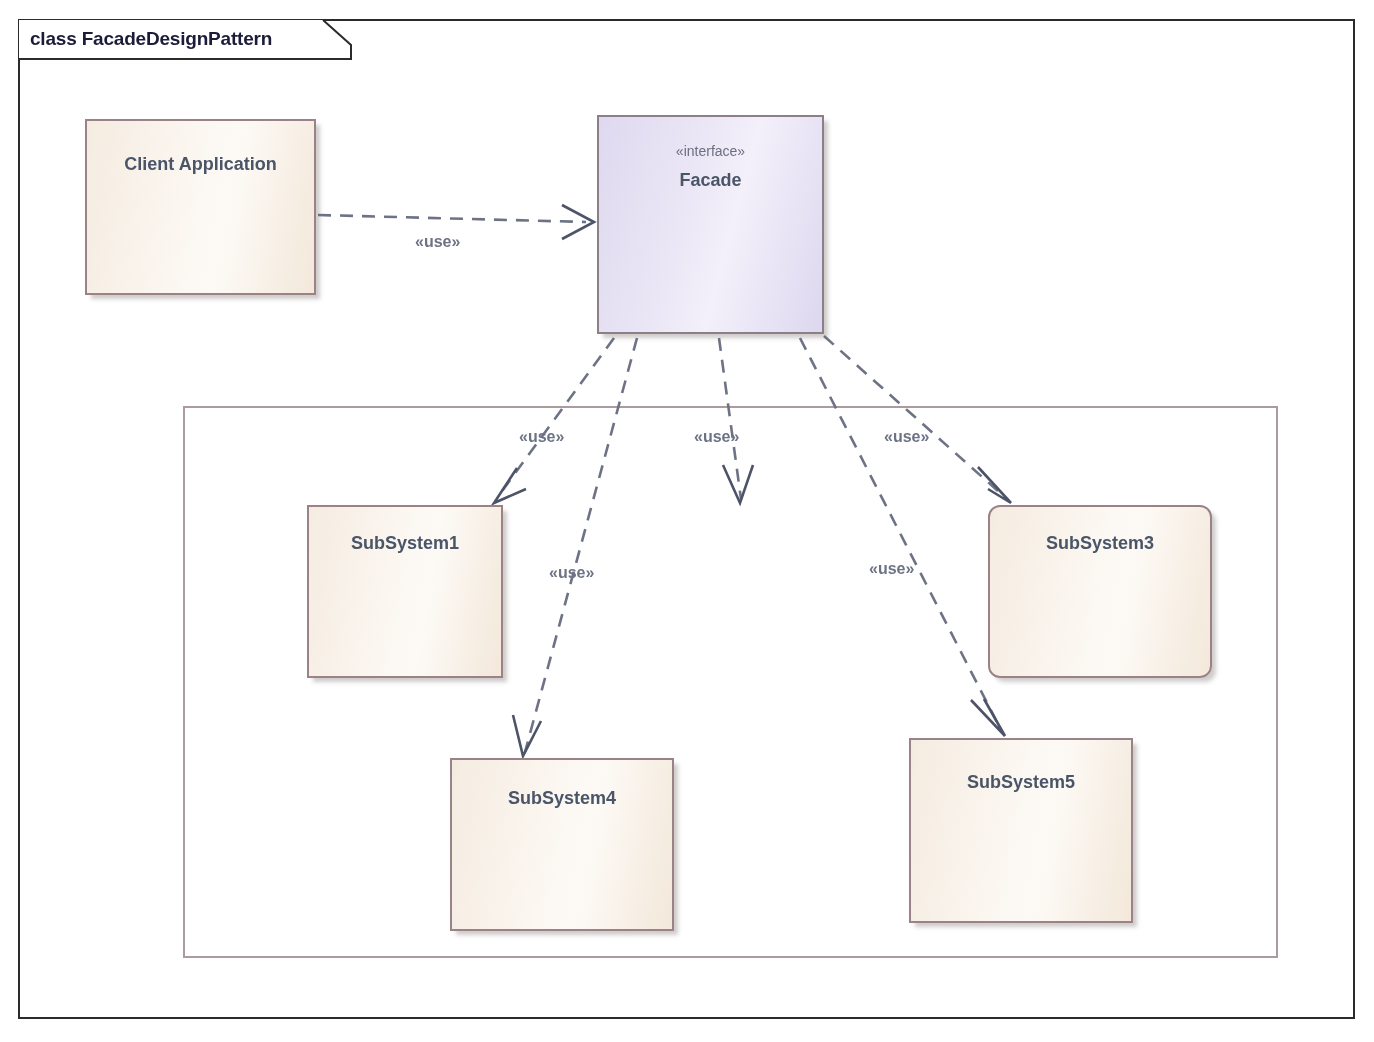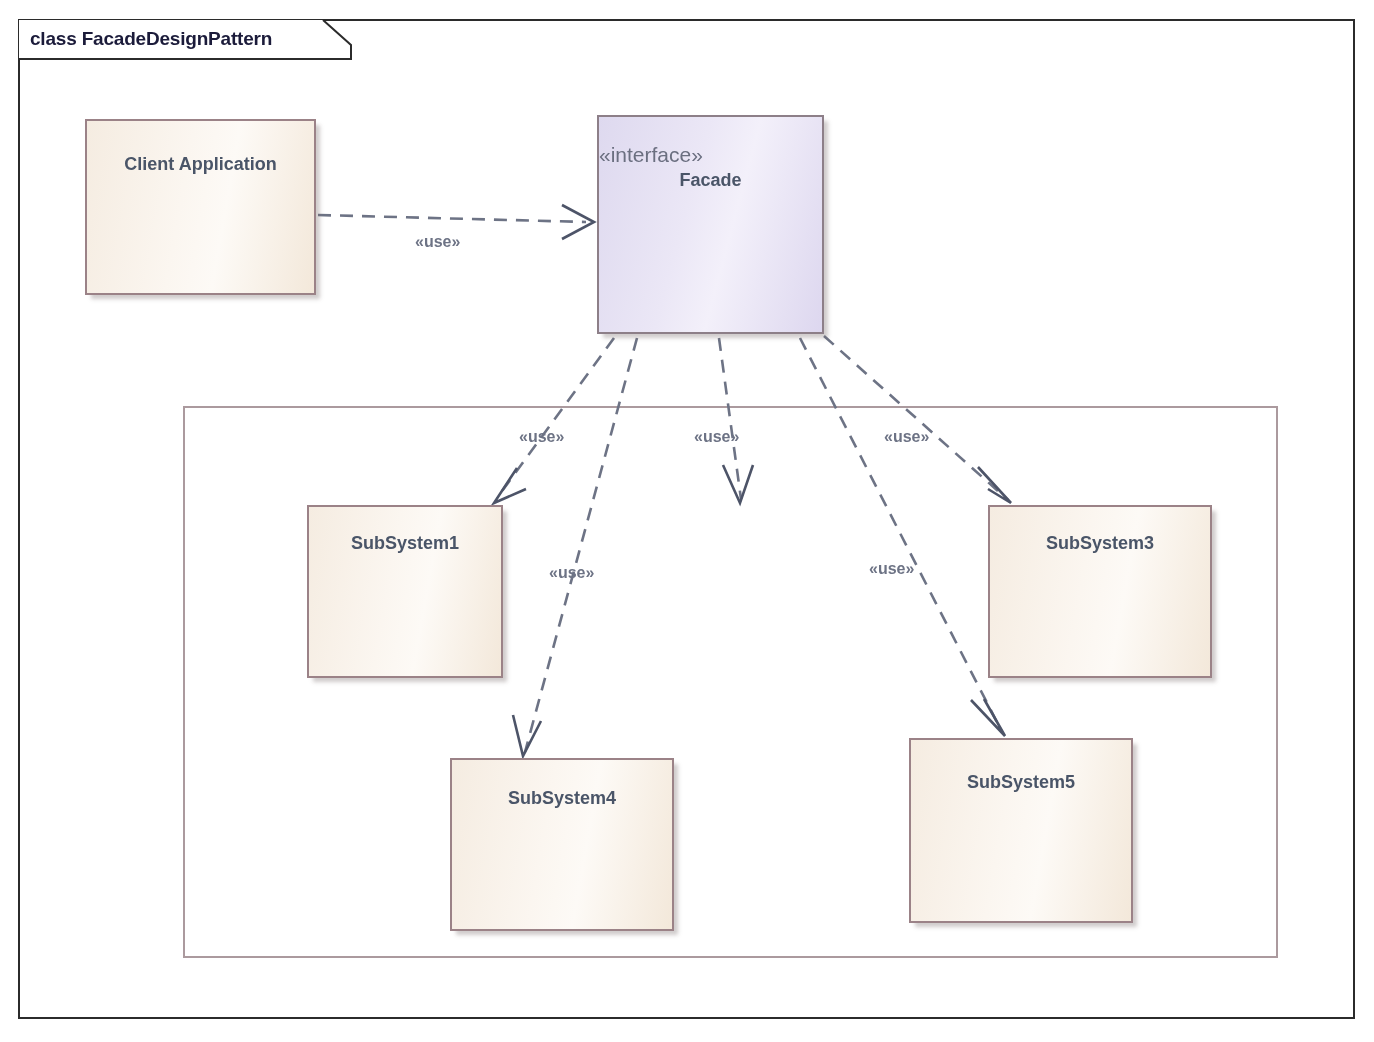--- a/index.html
+++ b/index.html
@@ -80,21 +80,22 @@
     text-align: center;
     font-size: 18px;
     font-weight: bold;
     color: #4a5568;
     white-space: nowrap;
   }
   .box-stereotype {
     position: absolute;
     left: 0;
     right: 0;
-    font-size: 21px;
+    text-align: center;
+    font-size: 14px;
     font-weight: normal;
     color: #6b6f80;
     white-space: nowrap;
   }
 
   
   #connectors {
     position: absolute;
     left: 0;
     top: 0;
@@ -175,21 +176,21 @@
   <div class="uml-box iface" style="left:597px; top:115px; width:227px; height:219px;">
     <div class="box-stereotype" style="top:26px;">«interface»</div>
     <div class="box-label" style="top:53px;text-align:center;">Facade</div>
   </div>
 
   <div class="uml-box cream" style="left:307px; top:505px; width:196px; height:173px;">
     <div class="box-label" style="top:26px;">SubSystem1</div>
   </div>
 
 
-  <div class="uml-box cream" style="left:988px; top:505px; width:224px; height:173px;">
+  <div class="uml-box cream" style="left:988px; top:505px; width:224px; height:173px;border-radius:12px;">
     <div class="box-label" style="top:26px;">SubSystem3</div>
   </div>
 
   <div class="uml-box cream" style="left:430px; top:758px; width:224px; height:173px;margin-left:20px;">
     <div class="box-label" style="top:28px;">SubSystem4</div>
   </div>
 
   <div class="uml-box cream" style="left:909px; top:738px; width:224px; height:185px;">
     <div class="box-label" style="top:32px;">SubSystem5</div>
   </div>

